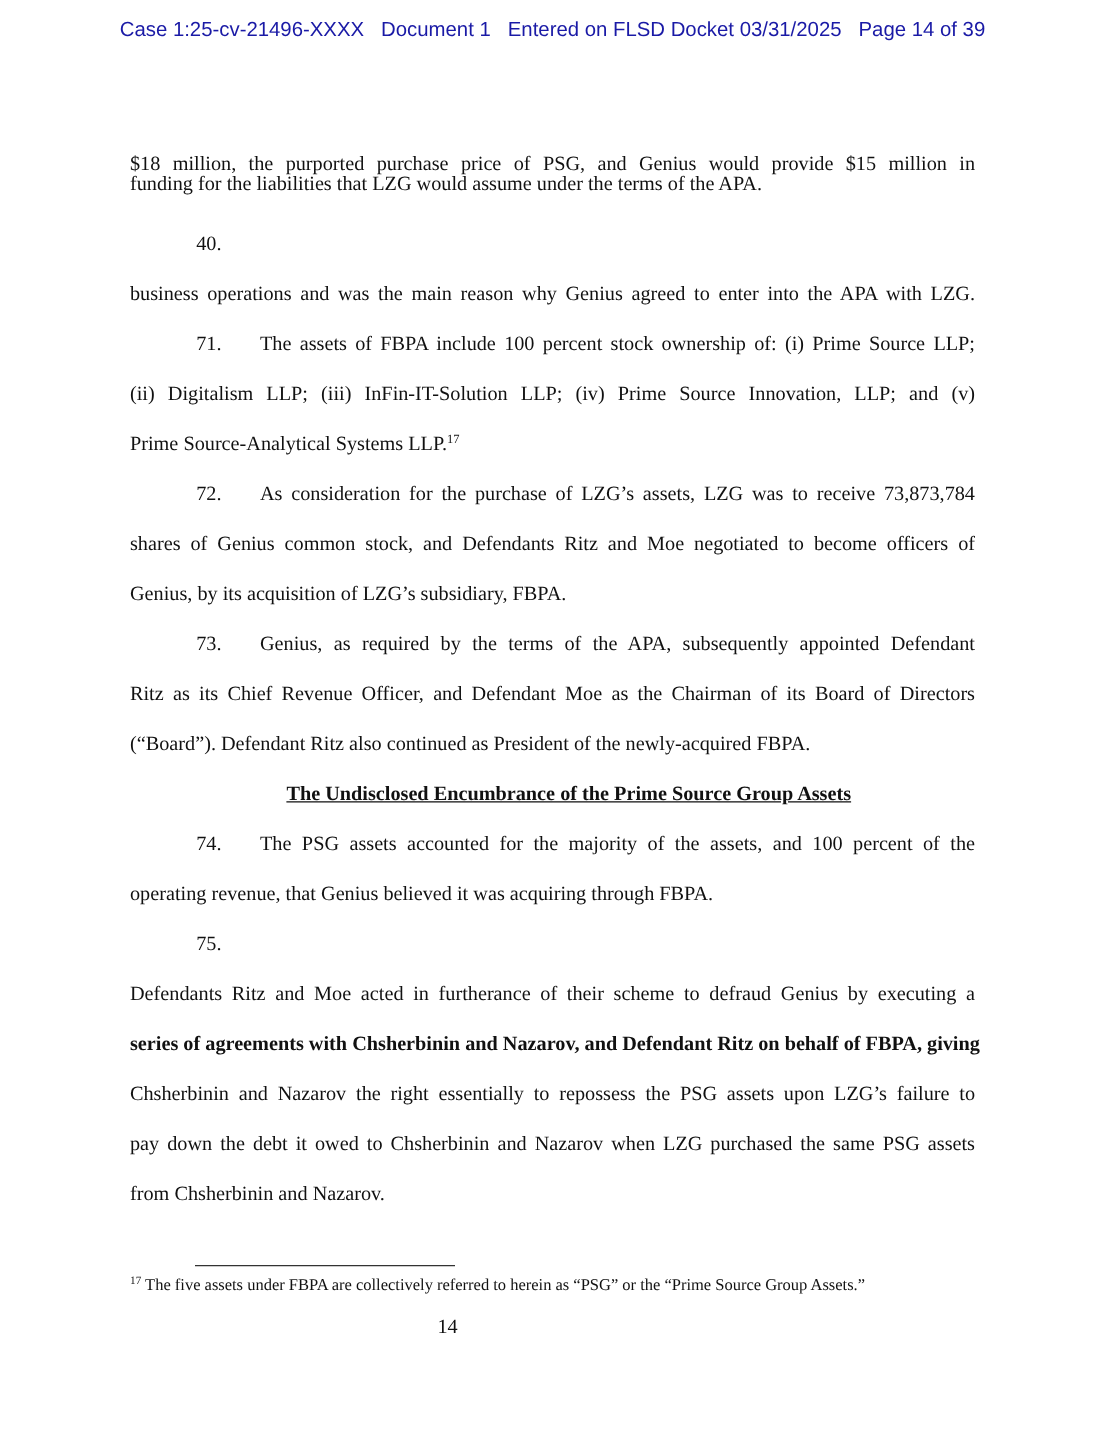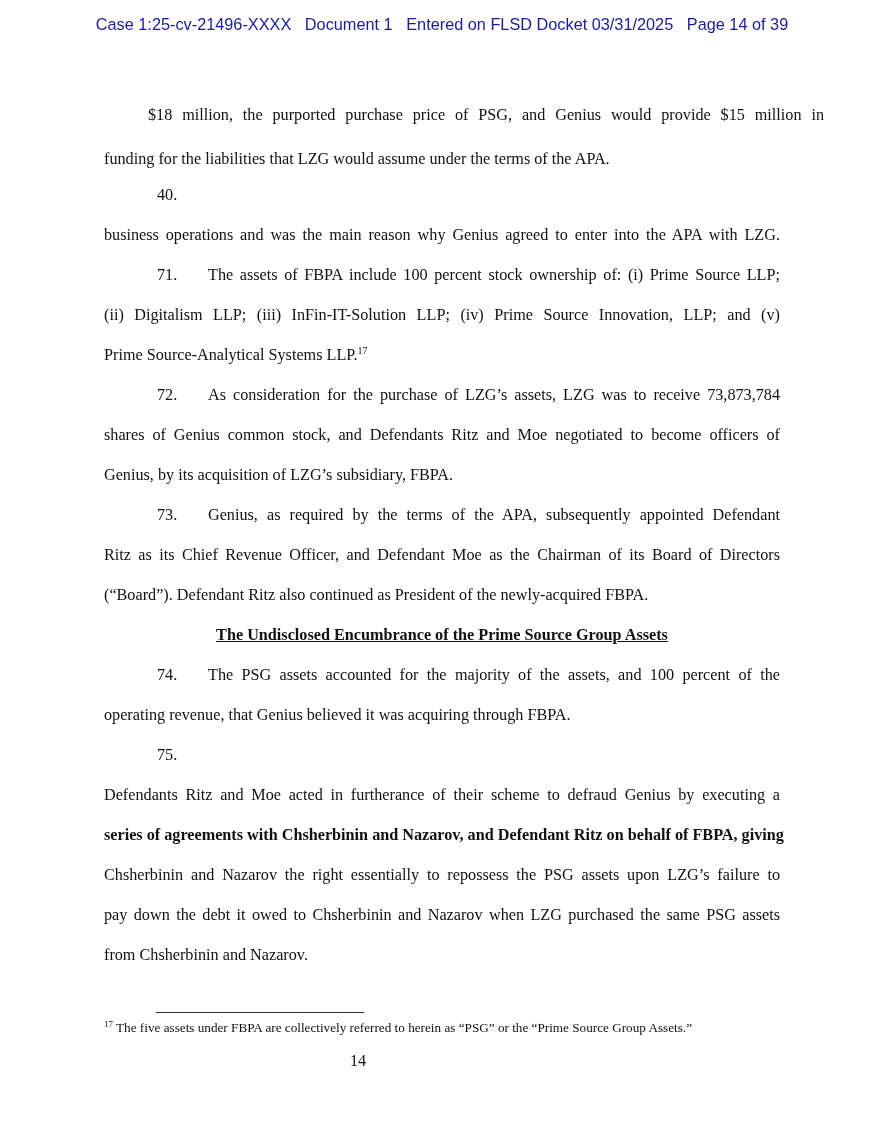--- a/index.html
+++ b/index.html
@@ -53,21 +53,21 @@
     .para-first {
       position: absolute;
       left: 104px;
       right: 0;
       text-align: justify;
       text-align-last: justify;
       white-space: nowrap;
     }
     .heading {
       position: absolute;
-      left: 0;
+      left: 13px;
       width: 676px;
       text-align: center;
       font-weight: bold;
       text-decoration: underline;
     }
     sup {
       font-size: 10px;
       vertical-align: 6px;
       line-height: 0;
     }
@@ -100,22 +100,22 @@
       font-size: 16.2px;
     }
   </style>
 </head>
 <body>
 
 <div class="header"><span>Case 1:25-cv-21496-XXXX</span>   <span>Document 1</span>   <span>Entered on FLSD Docket 03/31/2025</span>   <span>Page 14 of 39</span></div>
 
 <div class="body-text" style="top: 95px;">
 
-  <div class="line justify" style="top:0px;margin-left:44px;">$18 million, the purported purchase price of PSG, and Genius would provide $15 million in</div>
-  <div class="line" style="top:44px;">funding for the liabilities that LZG would assume under the terms of the APA.</div>
+  <div class="line justify" style="top:16px;">$18 million, the purported purchase price of PSG, and Genius would provide $15 million in</div>
+  <div class="line" style="top:32px;">funding for the liabilities that LZG would assume under the terms of the APA.</div>
 
   <div class="line" style="top:80px;">
     <span class="num">40.</span>
   </div>
   <div class="line justify" style="top:120px;">business operations and was the main reason why Genius agreed to enter into the APA with LZG.</div>
 
   <div class="line" style="top:160px;">
     <span class="num">71.</span>
     <span class="para-first">The assets of FBPA include 100 percent stock ownership of:  (i) Prime Source LLP;</span>
   </div>

